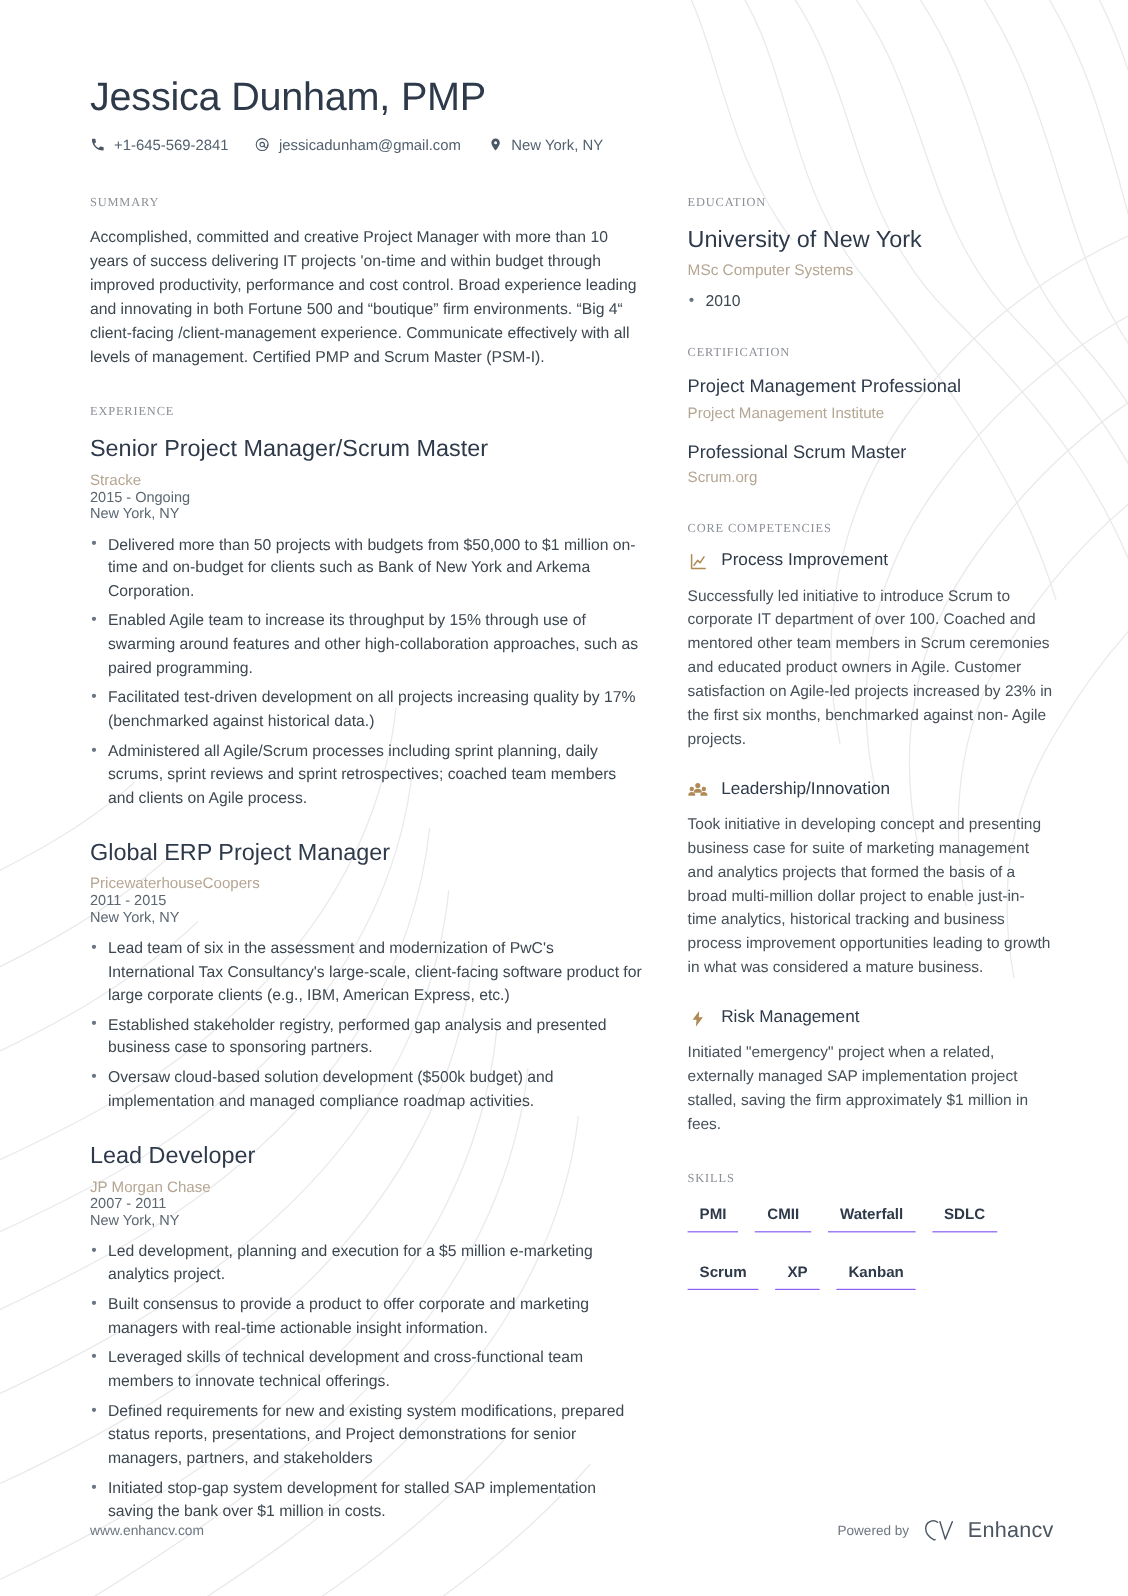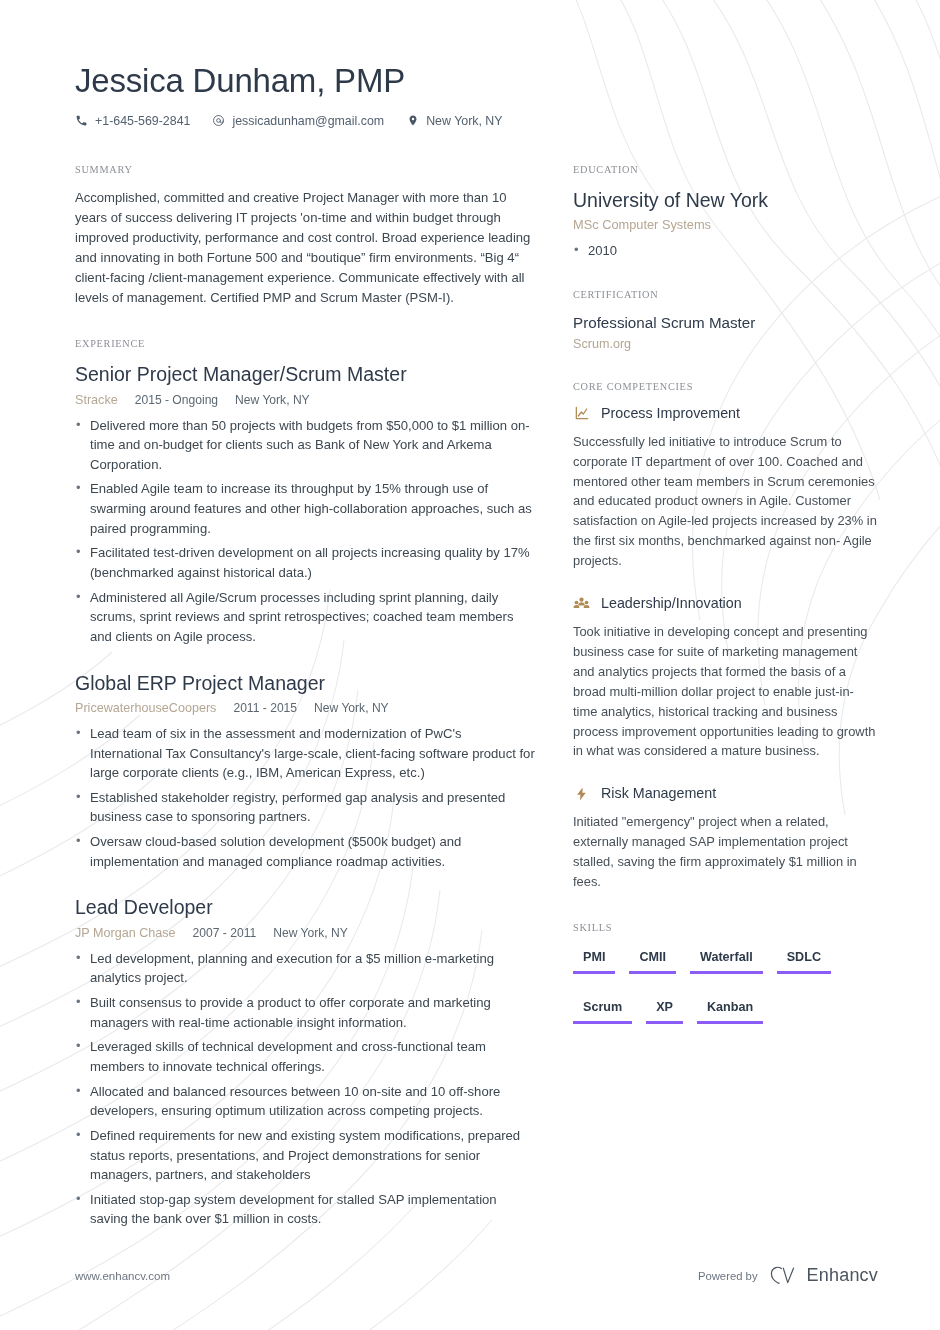--- a/index.html
+++ b/index.html
@@ -114,20 +114,21 @@
     color: #2e3a4a;
     line-height: 1.25;
     margin-bottom: 6px;
   }
 
   .entry-meta {
     display: flex;
     align-items: flex-start;
     flex-wrap: wrap;
     margin-bottom: 9px;
+    flex-direction: column;
   }
 
   .entry-company {
     font-size: 12.6px;
     color: #b5a693;
     margin-right: 17px;
   }
 
   .entry-dates {
     font-size: 12.1px;
@@ -232,21 +233,21 @@
     gap: 0 14px;
     margin-bottom: 22px;
   }
   .skills-group:last-child { margin-bottom: 0; }
 
   .skill-chip {
     font-size: 12.6px;
     font-weight: bold;
     color: #2e3a4a;
     padding: 4px 10px 7px 10px;
-    border-bottom: 3px solid #8b5cf6;
+    border-bottom: 1px solid #8b5cf6;
     white-space: nowrap;
   }
 
   
   .footer {
     position: absolute;
     left: 75px;
     right: 62px;
     bottom: 44px;
     display: flex;
@@ -404,21 +405,20 @@
             <h2 class="entry-title">Lead Developer</h2>
             <div class="entry-meta">
               <span class="entry-company">JP Morgan Chase</span>
               <span class="entry-dates">2007 - 2011</span>
               <span class="entry-location">New York, NY</span>
             </div>
             <ul class="bullets">
               <li>Led development, planning and execution for a $5 million e-marketing analytics project.</li>
               <li>Built consensus to provide a product to offer corporate and marketing managers with real-time actionable insight information.</li>
               <li>Leveraged skills of technical development and cross-functional team members to innovate technical offerings.</li>
-              <li>Allocated and balanced resources between 10 on-site and 10 off-shore developers, ensuring optimum utilization across competing projects.</li>
               <li>Defined requirements for new and existing system modifications, prepared status reports, presentations, and Project demonstrations for senior managers, partners, and stakeholders</li>
               <li>Initiated stop-gap system development for stalled SAP implementation saving the bank over $1 million in costs.</li>
             </ul>
           </div>
 
         </div>
       </div>
 
       <div class="col-right">
 
@@ -427,20 +427,24 @@
           <h2 class="edu-school">University of New York</h2>
           <div class="edu-degree">MSc Computer Systems</div>
           <ul class="bullets">
             <li>2010</li>
           </ul>
         </div>
 
         <div class="section" style="margin-bottom:30px;">
           <div class="section-label">CERTIFICATION</div>
 
+          <div class="cert-item">
+            <div class="cert-name">Project Management Professional</div>
+            <div class="cert-issuer">Project Management Institute</div>
+          </div>
 
           <div class="cert-item">
             <div class="cert-name">Professional Scrum Master</div>
             <div class="cert-issuer">Scrum.org</div>
           </div>
         </div>
 
         <div class="section" style="margin-bottom:30px;">
           <div class="section-label">CORE COMPETENCIES</div>
 

